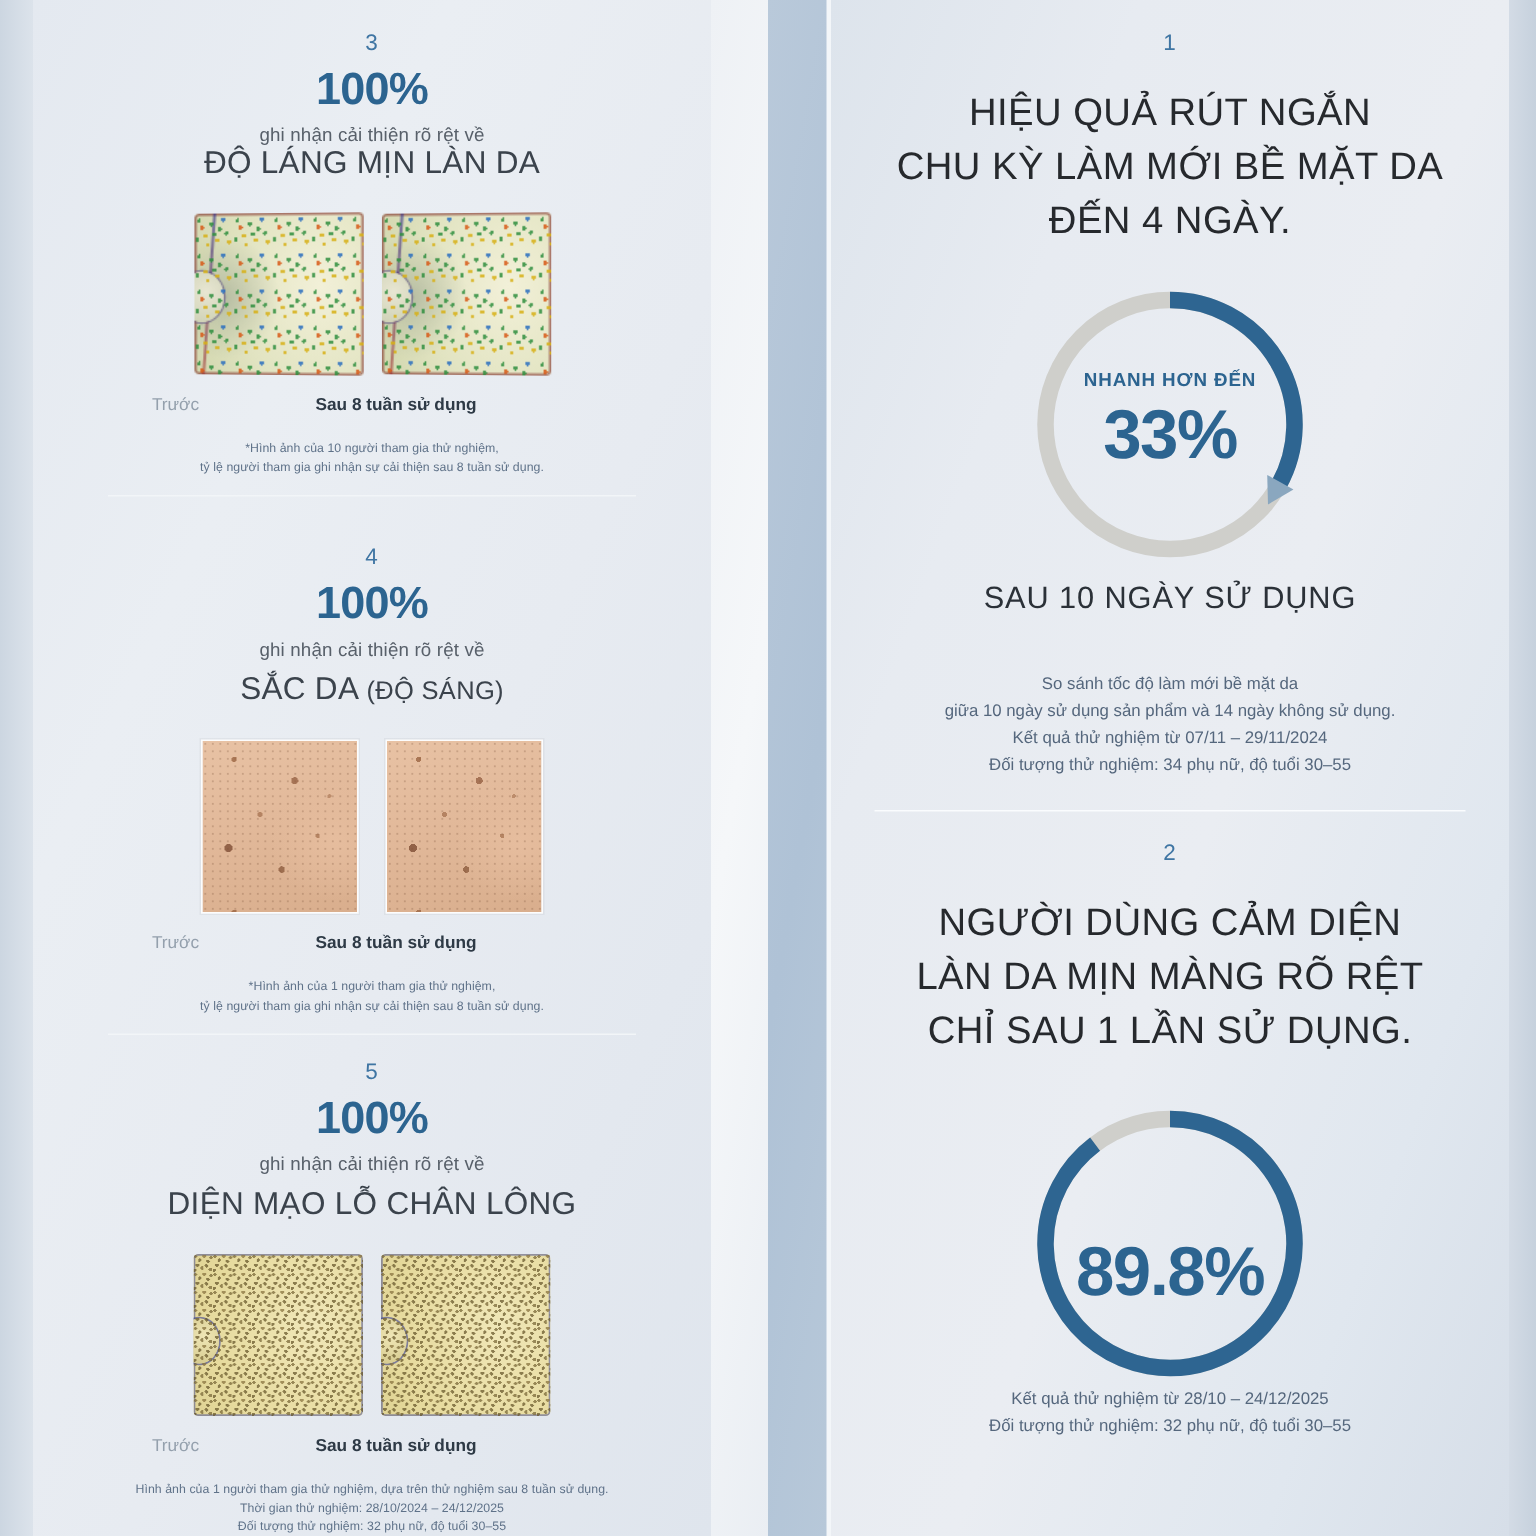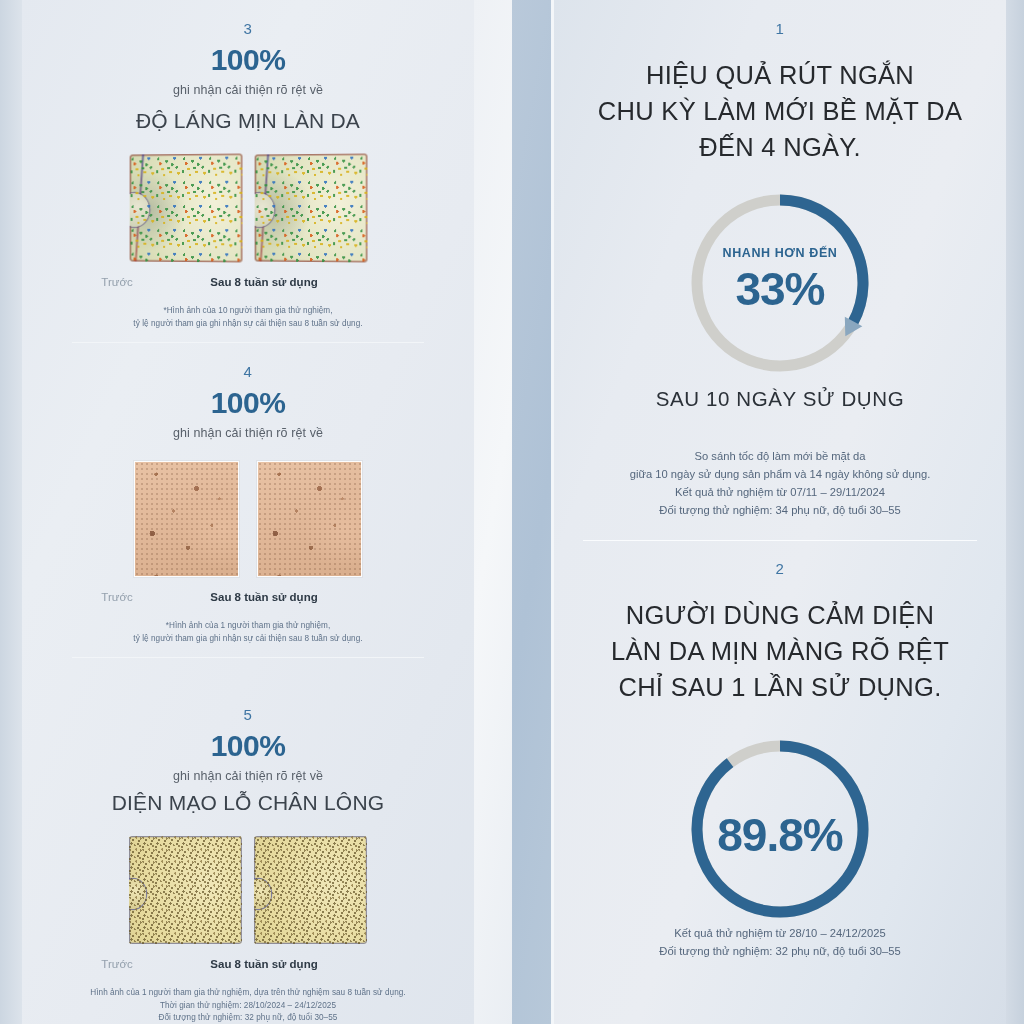--- a/index.html
+++ b/index.html
@@ -155,40 +155,40 @@
   .note{
     color:#55677d;font-size:11.2px;text-align:center;line-height:1.62;
   }
   .ring-wrap{position:relative;margin:0 auto;}
   .ring-label{
     position:absolute;left:0;right:0;text-align:center;
     color:#2c6490;font-weight:700;
   }
   #r1-cap{top:58px;font-size:12.5px;letter-spacing:.6px;}
   #r1-val{top:74px;font-size:46px;letter-spacing:-1px;}
-  #r2-val{top:74px;font-size:46px;letter-spacing:-1px;}
+  #r2-val{top:86px;font-size:46px;letter-spacing:-1px;}
 </style>
 </head>
 <body>
 
 <div id="page">
 
   <div class="panel" id="edge-left"></div>
   <div class="panel" id="left-panel"></div>
   <div class="panel" id="gutter-a"></div>
   <div class="panel" id="gutter-b"></div>
   <div class="panel" id="seam"></div>
   <div class="panel" id="right-panel"></div>
   <div class="panel" id="edge-right"></div>
 
   <div class="section" style="left:22px;top:20px;">
     <div class="stat-index">3</div>
     <div class="stat-pct" style="margin-top:6px;">100%</div>
     <div class="stat-sub" style="margin-top:6px;">ghi nhận cải thiện rõ rệt về</div>
-    <div class="stat-title" style="margin-top:12px;"><span>ĐỘ LÁNG MỊN LÀN DA</span></div>
+    <div class="stat-title" style="margin-top:0;"><span>ĐỘ LÁNG MỊN LÀN DA</span></div>
 
     <div class="imgpair" style="margin-top:21px;">
       <div class="topo">
           <div class="ridge"></div>
           <div class="bump"></div>
         </div>
       <div class="topo">
           <div class="ridge"></div>
           <div class="bump"></div>
         </div>
@@ -203,20 +203,21 @@
       <div>*Hình ảnh của 10 người tham gia thử nghiệm,</div>
       <div>tỷ lệ người tham gia ghi nhận sự cải thiện sau 8 tuần sử dụng.</div>
     </div>
     <div class="hr" style="width:352px;margin-top:12px;"></div>
   </div>
 
   <div class="section" style="left:22px;top:363px;">
     <div class="stat-index">4</div>
     <div class="stat-pct" style="margin-top:6px;">100%</div>
     <div class="stat-sub" style="margin-top:6px;">ghi nhận cải thiện rõ rệt về</div>
+    <div class="stat-title" style="margin-top:8px;"><span>SẮC DA </span><span class="paren">(ĐỘ SÁNG)</span></div>
 
     <div class="imgpair" style="margin-top:21px;gap:18px;">
       <div class="skin">
           <div class="pores"></div>
         </div>
       <div class="skin">
           <div class="pores"></div>
         </div>
     </div>
 

